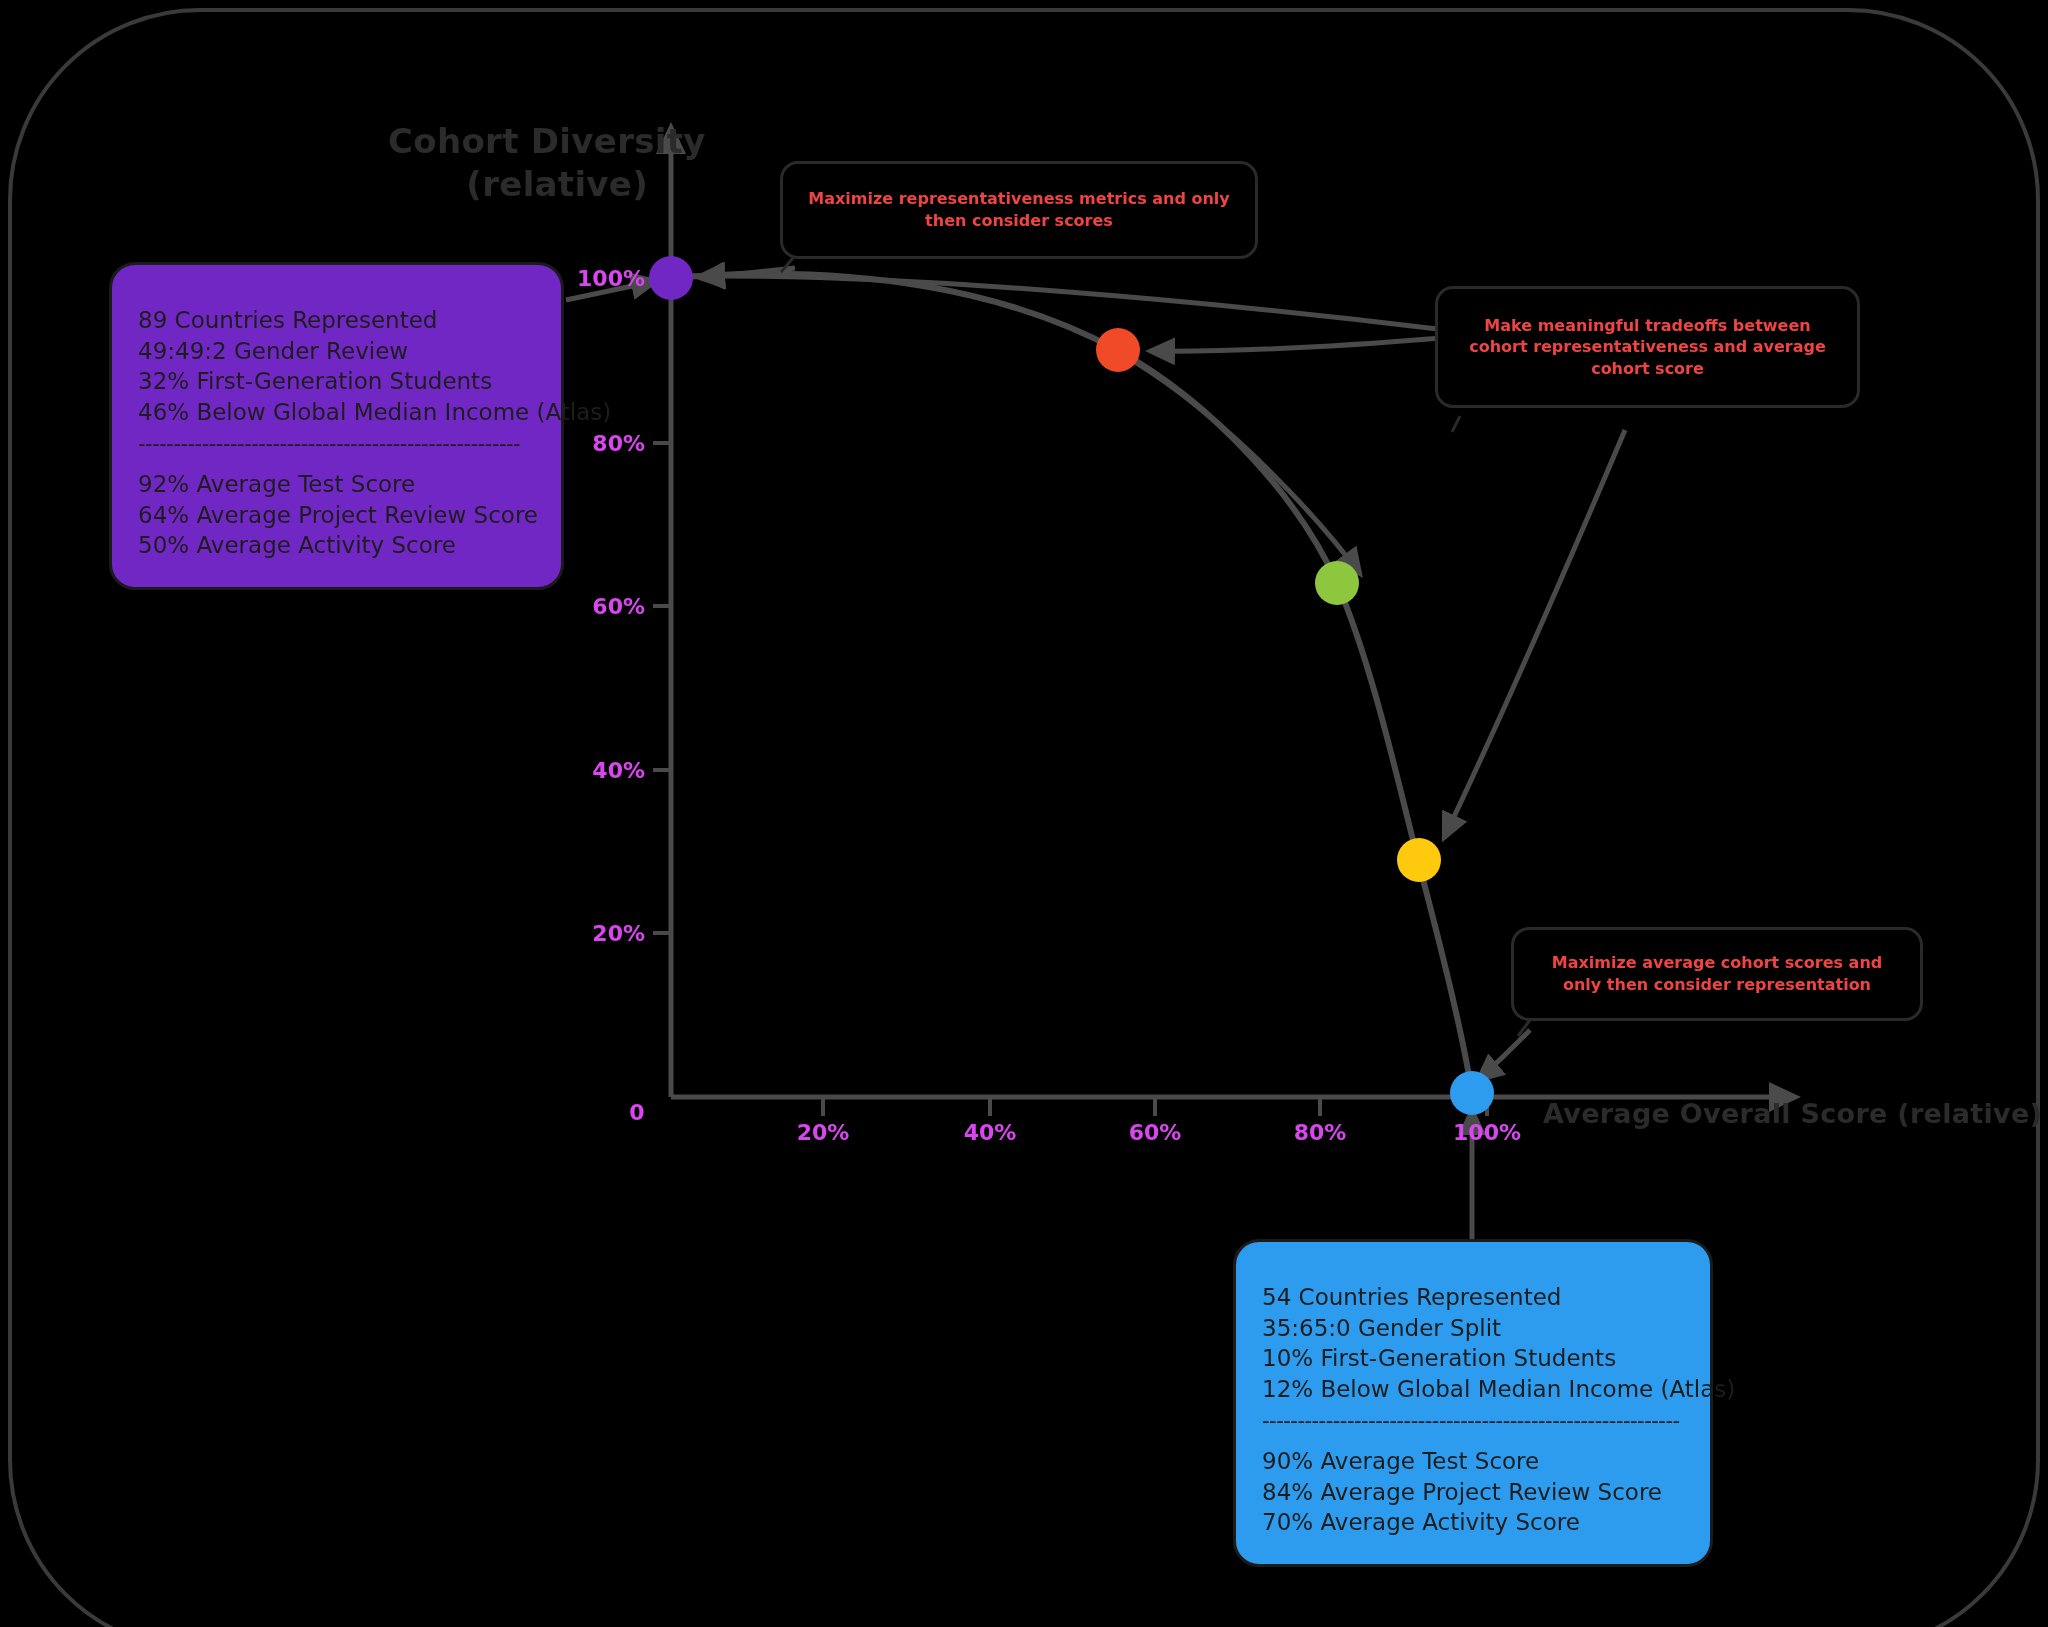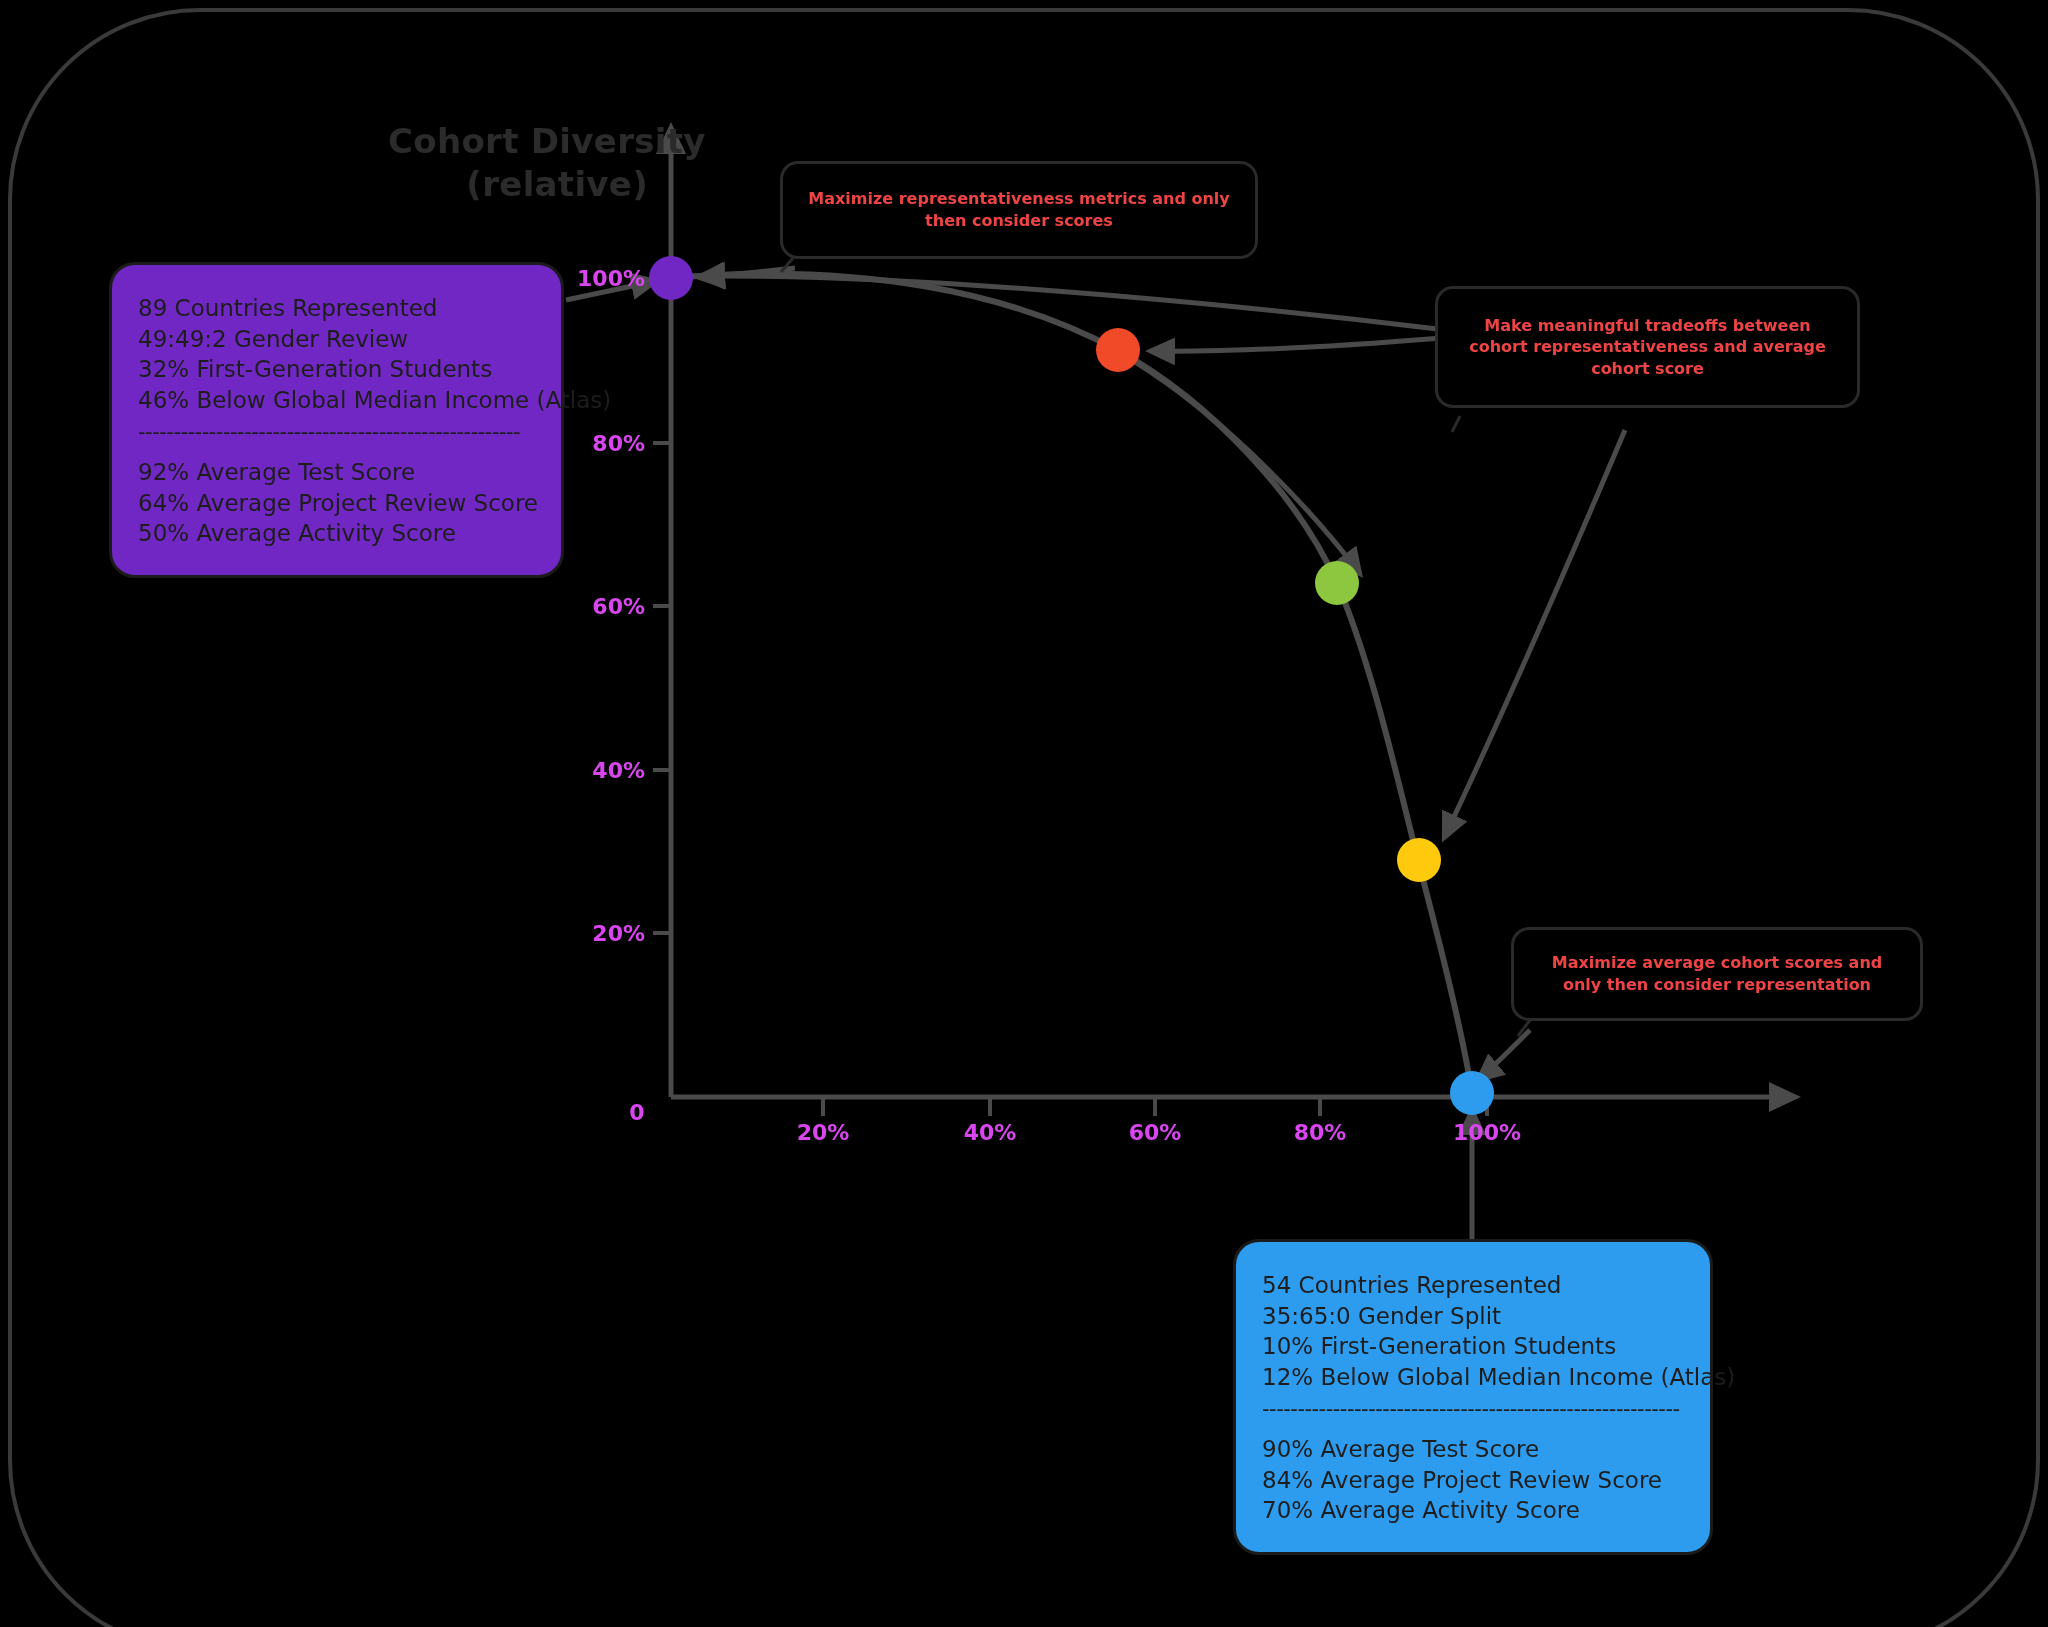--- a/index.html
+++ b/index.html
@@ -68,21 +68,21 @@
     border-radius: 50%;
     transform: translate(-50%, -50%);
   }
 
   
   .info-card {
     position: absolute;
     border-radius: 26px;
     border: 3px solid #1b1b1b;
     box-sizing: border-box;
-    padding: 28px 26px 26px 26px;
+    padding: 40px 26px 26px 26px;
     color: #1d1d1d;
     font-size: 23px;
     font-family: "DejaVu Sans", sans-serif;
     line-height: 1.33;
   }
   .info-card .line { white-space: nowrap; }
   .info-card .divider {
     color: #1d1d1d;
     letter-spacing: -0.5px;
     margin: 4px 0 10px 0;
@@ -199,20 +199,21 @@
     <path d="M 1472 1240 L 1472 1110" fill="none" stroke="#4a4a4a" stroke-width="5" marker-end="url(#arrowLead)"></path>
 
     <path d="M 566 300 L 656 281" fill="none" stroke="#4a4a4a" stroke-width="5" marker-end="url(#arrowLead)"></path>
 
     <path d="M 793 258 L 781 272" stroke="#2a2a2a" stroke-width="3" fill="none"></path>
     <path d="M 1460 416 L 1452 432" stroke="#2a2a2a" stroke-width="3" fill="none"></path>
     <path d="M 1530 1020 L 1518 1036" stroke="#2a2a2a" stroke-width="3" fill="none"></path>
   </svg>
 
   <div class="axis-title" id="y-axis-title"><div>Cohort Diversity</div><div>(relative)</div></div>
+  <div class="axis-title" id="x-axis-title">Average Overall Score (relative)</div>
 
   <div class="tick-label tick-y" style="left:645px; top:278px;">100%</div>
   <div class="tick-label tick-y" style="left:645px; top:443px;">80%</div>
   <div class="tick-label tick-y" style="left:645px; top:606px;">60%</div>
   <div class="tick-label tick-y" style="left:645px; top:770px;">40%</div>
   <div class="tick-label tick-y" style="left:645px; top:933px;">20%</div>
 
   <div class="tick-label tick-x" style="left:637px; top:1100px;">0</div>
 
   <div class="tick-label tick-x" style="left:823px; top:1120px;">20%</div>

